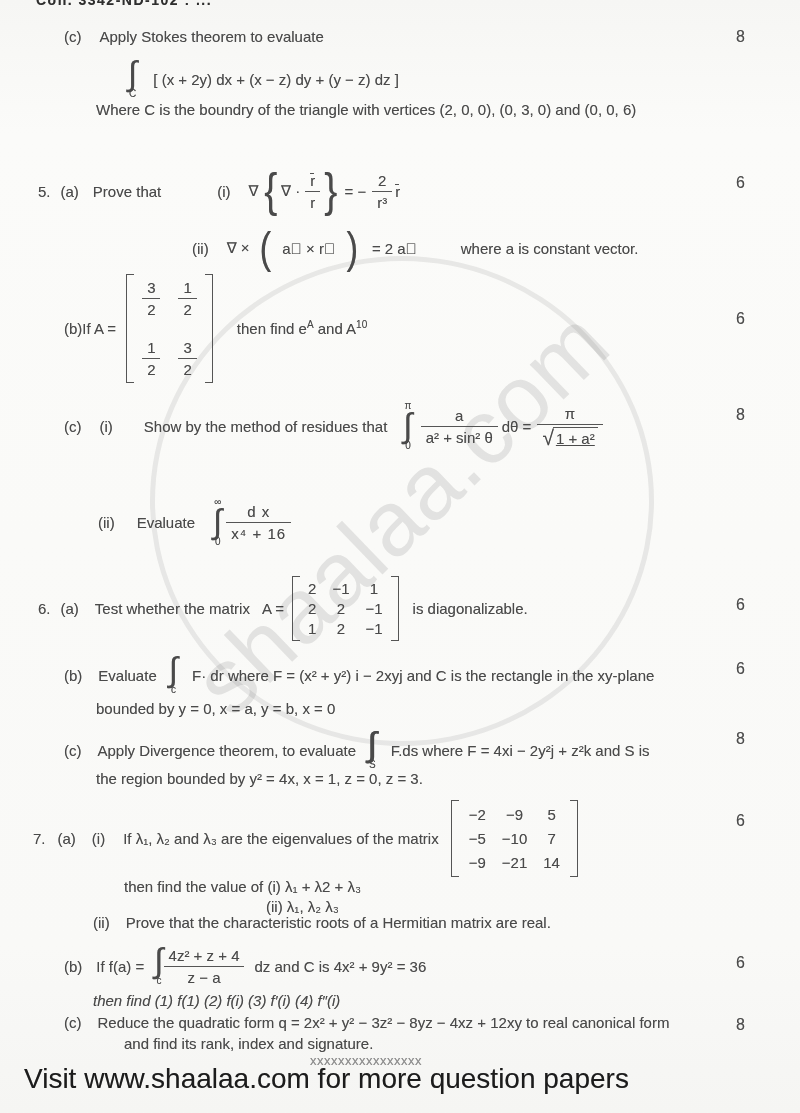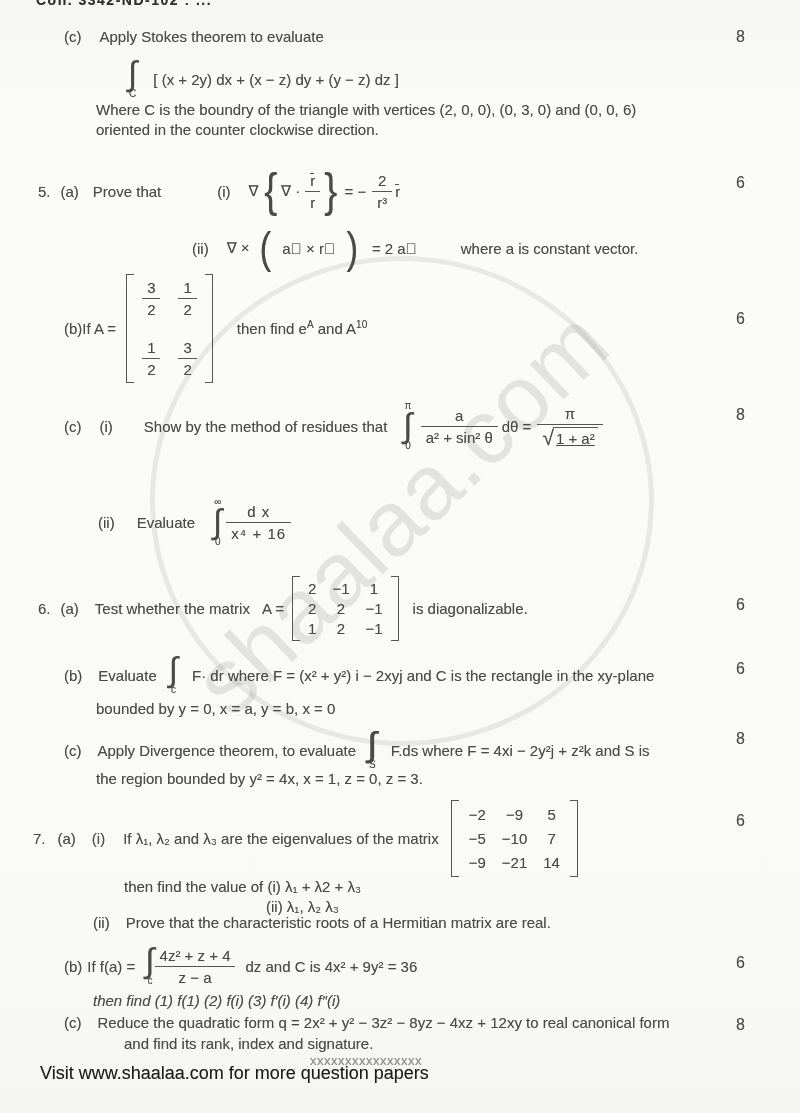--- a/index.html
+++ b/index.html
@@ -43,21 +43,21 @@
   
   #wm-circle{position:absolute;left:150px;top:256px;width:494px;height:480px;
     border:5px solid rgba(110,110,110,0.13);border-radius:50%;z-index:1;}
   #wm-text{position:absolute;left:128px;top:452px;width:546px;height:120px;line-height:120px;
     text-align:center;transform:rotate(-44deg);font-size:92px;letter-spacing:1px;
     color:rgba(95,95,95,0.15);z-index:1;text-shadow:none;}
   #hdr{position:absolute;top:-8px;left:36px;font-size:14px;font-weight:bold;
     letter-spacing:1.5px;color:#2e2e2e;z-index:2;}
   #footer-x{position:absolute;top:1053px;left:310px;font-size:13px;color:#8f8f8f;
     letter-spacing:0.5px;z-index:2;}
-  #footer{position:absolute;top:1063px;left:40px;font-size:18px;color:#1c1c1c;z-index:3;}
+  #footer{position:absolute;top:1063px;left:24px;font-size:28px;color:#1c1c1c;z-index:3;}
   .sp-note{margin-left:44px;}
 </style>
 </head>
 <body>
 
 <div id="paper">
 
   <div id="wm-circle"></div>
   <div id="wm-text">shaalaa.com</div>
 
@@ -68,21 +68,20 @@
     <span style="margin-left:18px">Apply Stokes theorem to evaluate</span>
   </div>
   <div class="row" style="top:54px;left:128px;height:50px;">
     <span class="intwrap">
       <span class="int-sign">∫</span>
       <span class="lim-bot">C</span>
     </span>
     <span style="margin-left:16px">[ (x + 2y) dx + (x − z) dy + (y − z) dz ]</span>
   </div>
   <div class="line" style="top:101px;left:96px;">Where C is the boundry of the triangle with vertices (2, 0, 0), (0, 3, 0) and (0, 0, 6)</div>
-  <div class="line" style="top:121px;left:96px;">oriented in the counter clockwise direction.</div>
 
   <div class="row" style="top:162px;left:38px;height:58px;">
     <span>5.</span>
     <span style="margin-left:10px">(a)</span>
     <span style="margin-left:14px">Prove that</span>
     <span style="margin-left:56px">(i)</span>
     <span style="margin-left:18px">∇</span>
     <span class="bigbrace" style="margin-left:4px">{</span>
     <span style="margin-left:3px">∇ ·</span>
     <span class="frac" style="margin-left:5px">
@@ -248,21 +247,21 @@
   <div class="line" style="top:878px;left:124px;">then find the value of (i) λ₁ + λ2 + λ₃</div>
   <div class="line" style="top:898px;left:266px;">(ii) λ₁, λ₂ λ₃</div>
 
   <div class="row" style="top:914px;left:93px;">
     <span>(ii)</span>
     <span style="margin-left:16px">Prove that the characteristic roots of a Hermitian matrix are real.</span>
   </div>
 
   <div class="row" style="top:936px;left:64px;height:60px;">
     <span>(b)</span>
-    <span style="margin-left:5px">If  f(a) =</span>
+    <span style="margin-left:14px">If  f(a) =</span>
     <span class="intwrap" style="margin-left:10px">
       <span class="int-sign">∫</span>
       <span class="lim-bot">c</span>
     </span>
     <span class="frac" style="">
       <span class="num">4z² + z + 4</span>
       <span class="den">z − a</span>
     </span>
     <span style="margin-left:10px">dz and C is 4x² + 9y² = 36</span>
   </div>

